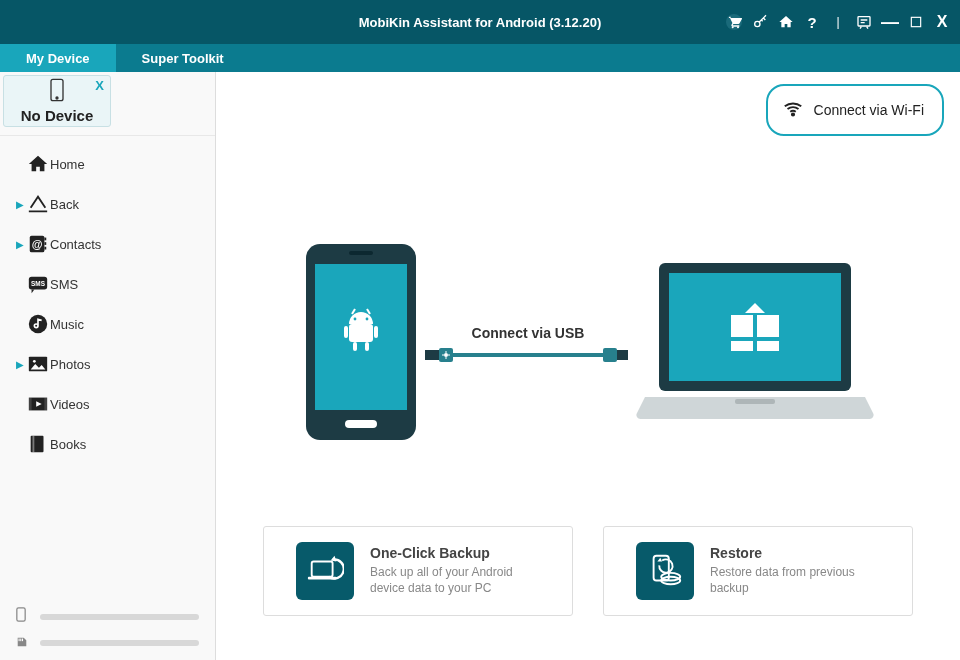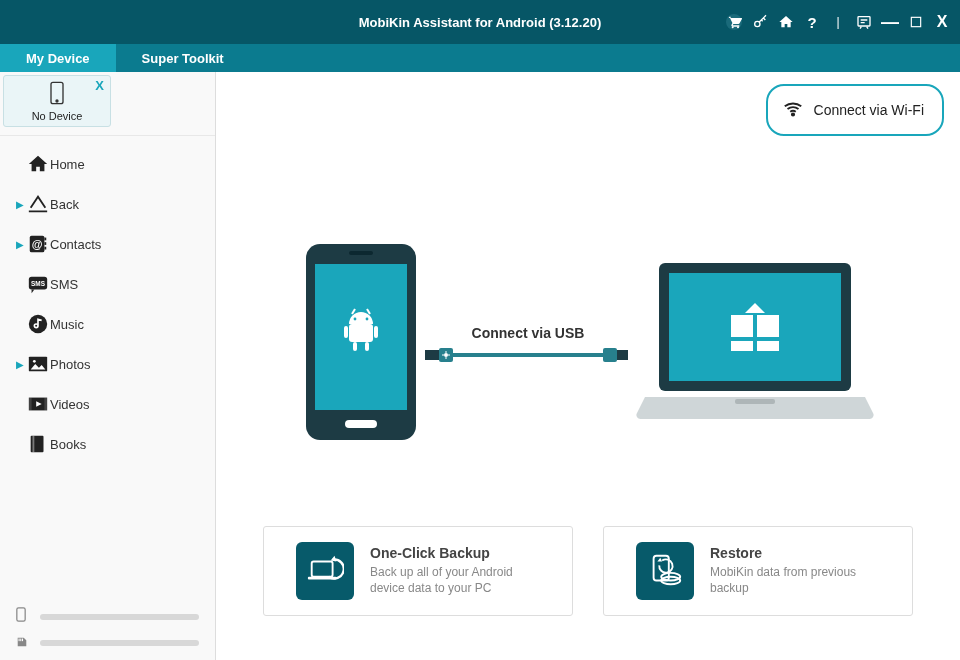--- a/index.html
+++ b/index.html
@@ -14,21 +14,21 @@
   .tabbar { height: 28px; background: #0b7b8f; display: flex; }
   .tab { padding: 0 26px; display: flex; align-items: center; color: #fff; font-size: 13px; font-weight: bold; cursor: pointer; }
   .tab.active { background: #19a6bb; }
   
   .body { display: flex; height: calc(660px - 56px); background: #fff; }
   .sidebar { width: 216px; border-right: 1px solid #ddd; display: flex; flex-direction: column; background: #f9f9f9; }
   
   .device-chip { width: 108px; height: 52px; margin: 3px 0 0 3px; background: #eaf5f7; border: 1px solid #c8e0e4; border-radius: 3px; position: relative; display: flex; flex-direction: column; align-items: center; justify-content: center; cursor: pointer; }
   .device-chip .close { position: absolute; top: 2px; right: 6px; color: #19a6bb; font-weight: bold; font-size: 13px; cursor: pointer; }
   .device-chip .phone-mini svg { width: 16px; height: 24px; }
-  .device-chip .lbl { font-size: 11px; font-weight: normal; color: #222; margin-top: 1px; }
+  .device-chip .lbl { font-size: 15px; font-weight: bold; color: #222; margin-top: 1px; }
   
   .nav { margin-top: 8px; border-top: 1px solid #e8e8e8; padding-top: 8px; }
   .nav-item { height: 40px; display: flex; align-items: center; padding-left: 16px; cursor: pointer; color: #333; font-size: 13px; }
   .tri { width: 10px; display: inline-block; color: #19a6bb; font-size: 10px; }
   .nav-icon { width: 24px; height: 24px; display: flex; align-items: center; justify-content: center; }
   
   .storage { margin-top: auto; padding: 10px 16px 16px; }
   .storage-row { display: flex; align-items: center; gap: 10px; margin-bottom: 8px; }
   .storage-icon { width: 14px; }
   .storage-bar { flex: 1; height: 6px; background: #d8d8d8; border-radius: 3px; }
@@ -312,18 +312,18 @@
           <svg viewBox="0 0 40 40" fill="#fff">
               <rect x="8" y="4" width="16" height="26" rx="3" fill="none" stroke="#fff" stroke-width="2"></rect>
               <ellipse cx="26" cy="30" rx="10" ry="4" fill="none" stroke="#fff" stroke-width="2"></ellipse>
               <ellipse cx="26" cy="26" rx="10" ry="4" fill="none" stroke="#fff" stroke-width="2"></ellipse>
               <path d="M14 14 a7 7 0 1 0 3-5" fill="none" stroke="#fff" stroke-width="2"></path>
               <path d="M15 6 l-3 4 5 0z"></path>
             </svg>
         </div>
         <div class="card-text">
           <div class="t">Restore</div>
-          <div class="d">MobiKin data from previous backup</div>
+          <div class="d">Restore data from previous backup</div>
         </div>
       </div>
     </div>
   </div>
 </div>
 
 </body></html>

